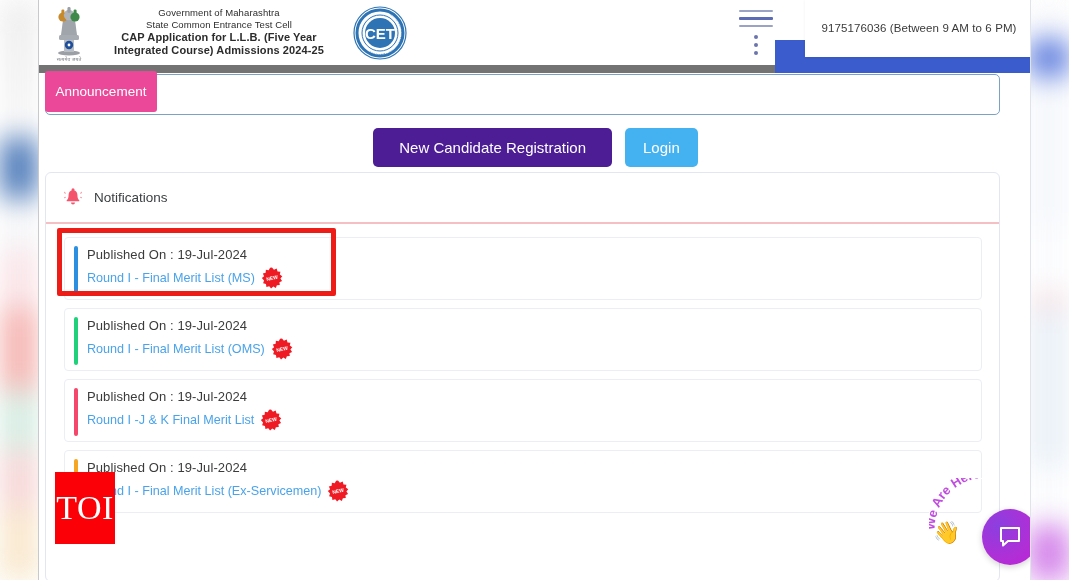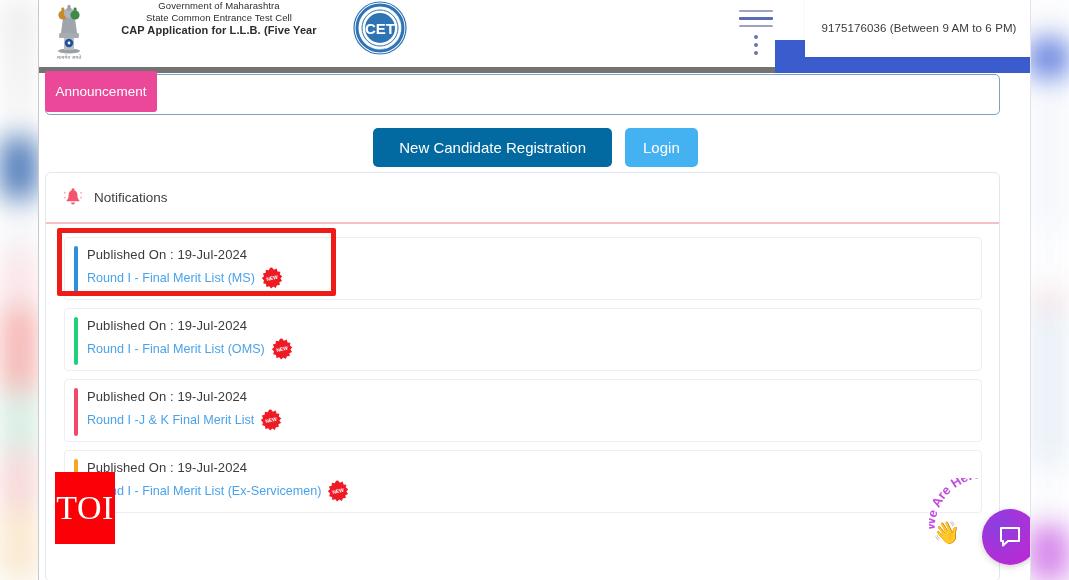--- a/index.html
+++ b/index.html
@@ -51,22 +51,22 @@
     border-left: 1px solid #c9c9cc;
     border-right: 1px solid #dfe3ea;
     overflow: hidden;
   }
 
   
   .header {
     position: relative;
     height: 73px;
     background: #ffffff;
-    border-bottom: 6px solid #737373;
-    display: flex; 
+    border-bottom: 8px solid #737373;
+    display: flex; align-items: center;
   }
   .emblem { width: 46px; height: 62px; margin-left: 7px; flex: 0 0 auto;
             display:flex; align-items:flex-end; justify-content:center; }
   .emblem svg { display:block; }
 
   .titleblock {
     margin-left: 12px;
     text-align: center;
     color: #2c2c2c;
     line-height: 1.24;
@@ -122,21 +122,21 @@
   
   .btnrow {
     position:absolute; left:0; top: 128px; width: 993px;
     display:flex; justify-content:center; gap: 13px;
   }
   .btn {
     border: none; border-radius: 5px; color:#fff;
     font-family:"Liberation Sans", sans-serif;
     cursor:pointer;
   }
-  .btn-register { background:#0369a1; font-size:15px; padding: 11px 26px; }
+  .btn-register { background:#4c1d95; font-size:15px; padding: 11px 26px; }
   .btn-login    { background:#44b2f0; font-size:15px; padding: 11px 18px; }
 
   
   .notif-panel {
     position:absolute; left: 6px; top: 172px;
     width: 955px; height: 410px;
     border: 1px solid #e2e6f2; border-radius: 6px;
     background:#fff; overflow:hidden;
   }
   .notif-head {
@@ -253,20 +253,21 @@
             <rect x="26.6" y="5.5" width="3" height="5" rx="1.3" fill="#3f8a4a"></rect>
           </g>
           <text x="22" y="57" font-size="5" text-anchor="middle" fill="#7a7f85" font-family="DejaVu Sans, sans-serif">सत्यमेव जयते</text>
         </svg>
       </div>
 
       <div class="titleblock">
         <div class="t-small">Government of Maharashtra</div>
         <div class="t-small">State Common Entrance Test Cell</div>
         <div class="t-big">CAP Application for L.L.B. (Five Year</div>
+        <div class="t-big">Integrated Course) Admissions 2024-25</div>
       </div>
 
       <div class="cet-logo">
         <svg width="56" height="56" viewBox="0 0 56 56">
           <circle cx="28" cy="28" r="26" fill="#ffffff" stroke="#2e74b5" stroke-width="1.2"></circle>
           <circle cx="28" cy="28" r="23" fill="none" stroke="#2e74b5" stroke-width="3"></circle>
           <circle cx="28" cy="28" r="18" fill="#ffffff" stroke="#2e74b5" stroke-width="1"></circle>
           <circle cx="28" cy="28" r="15" fill="#2e74b5"></circle>
           <text x="28" y="34" font-size="15" font-weight="bold" text-anchor="middle" fill="#ffffff" font-family="Liberation Sans, sans-serif">CET</text>
           <path id="ringpath" d="M28,7 a21,21 0 1,1 -0.1,0" fill="none"></path>

